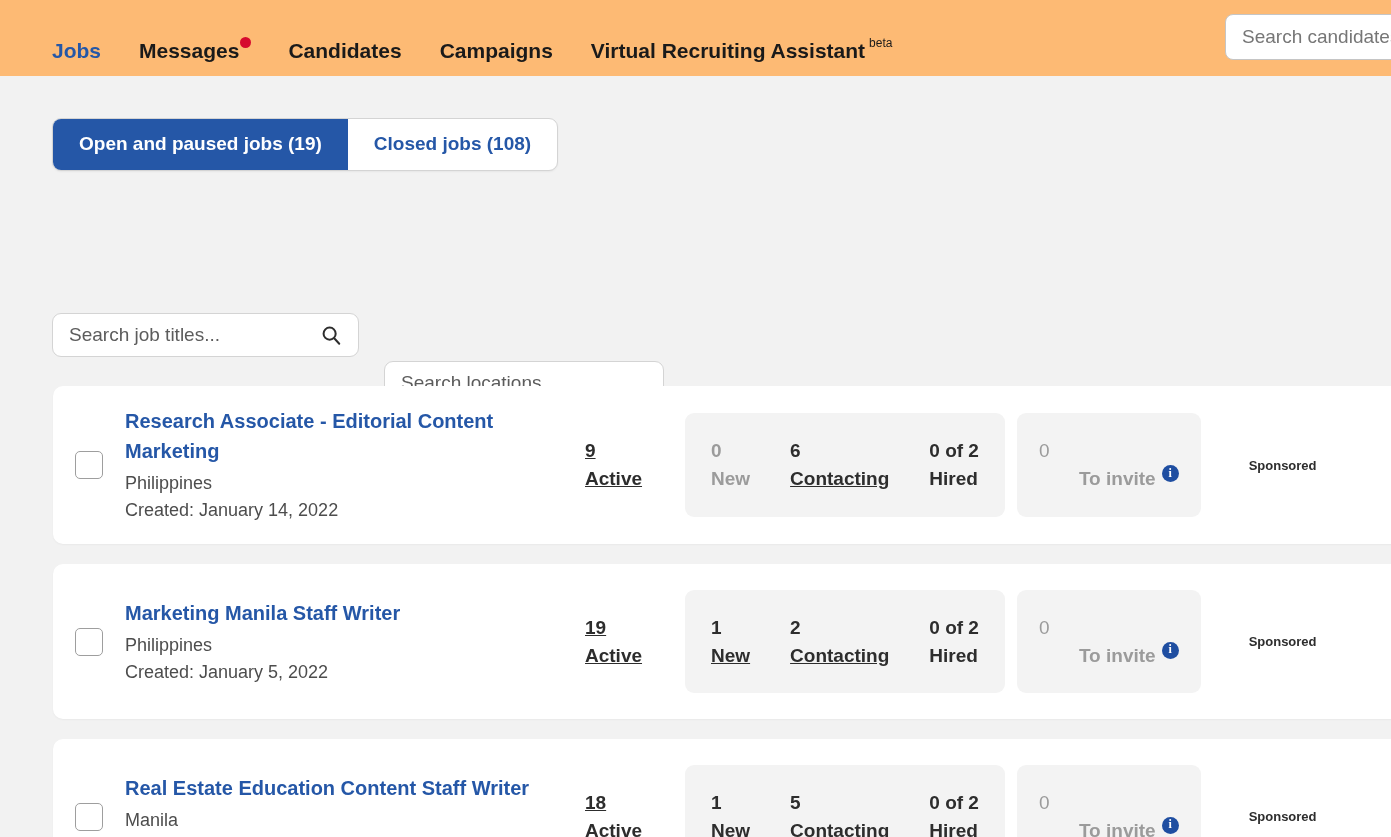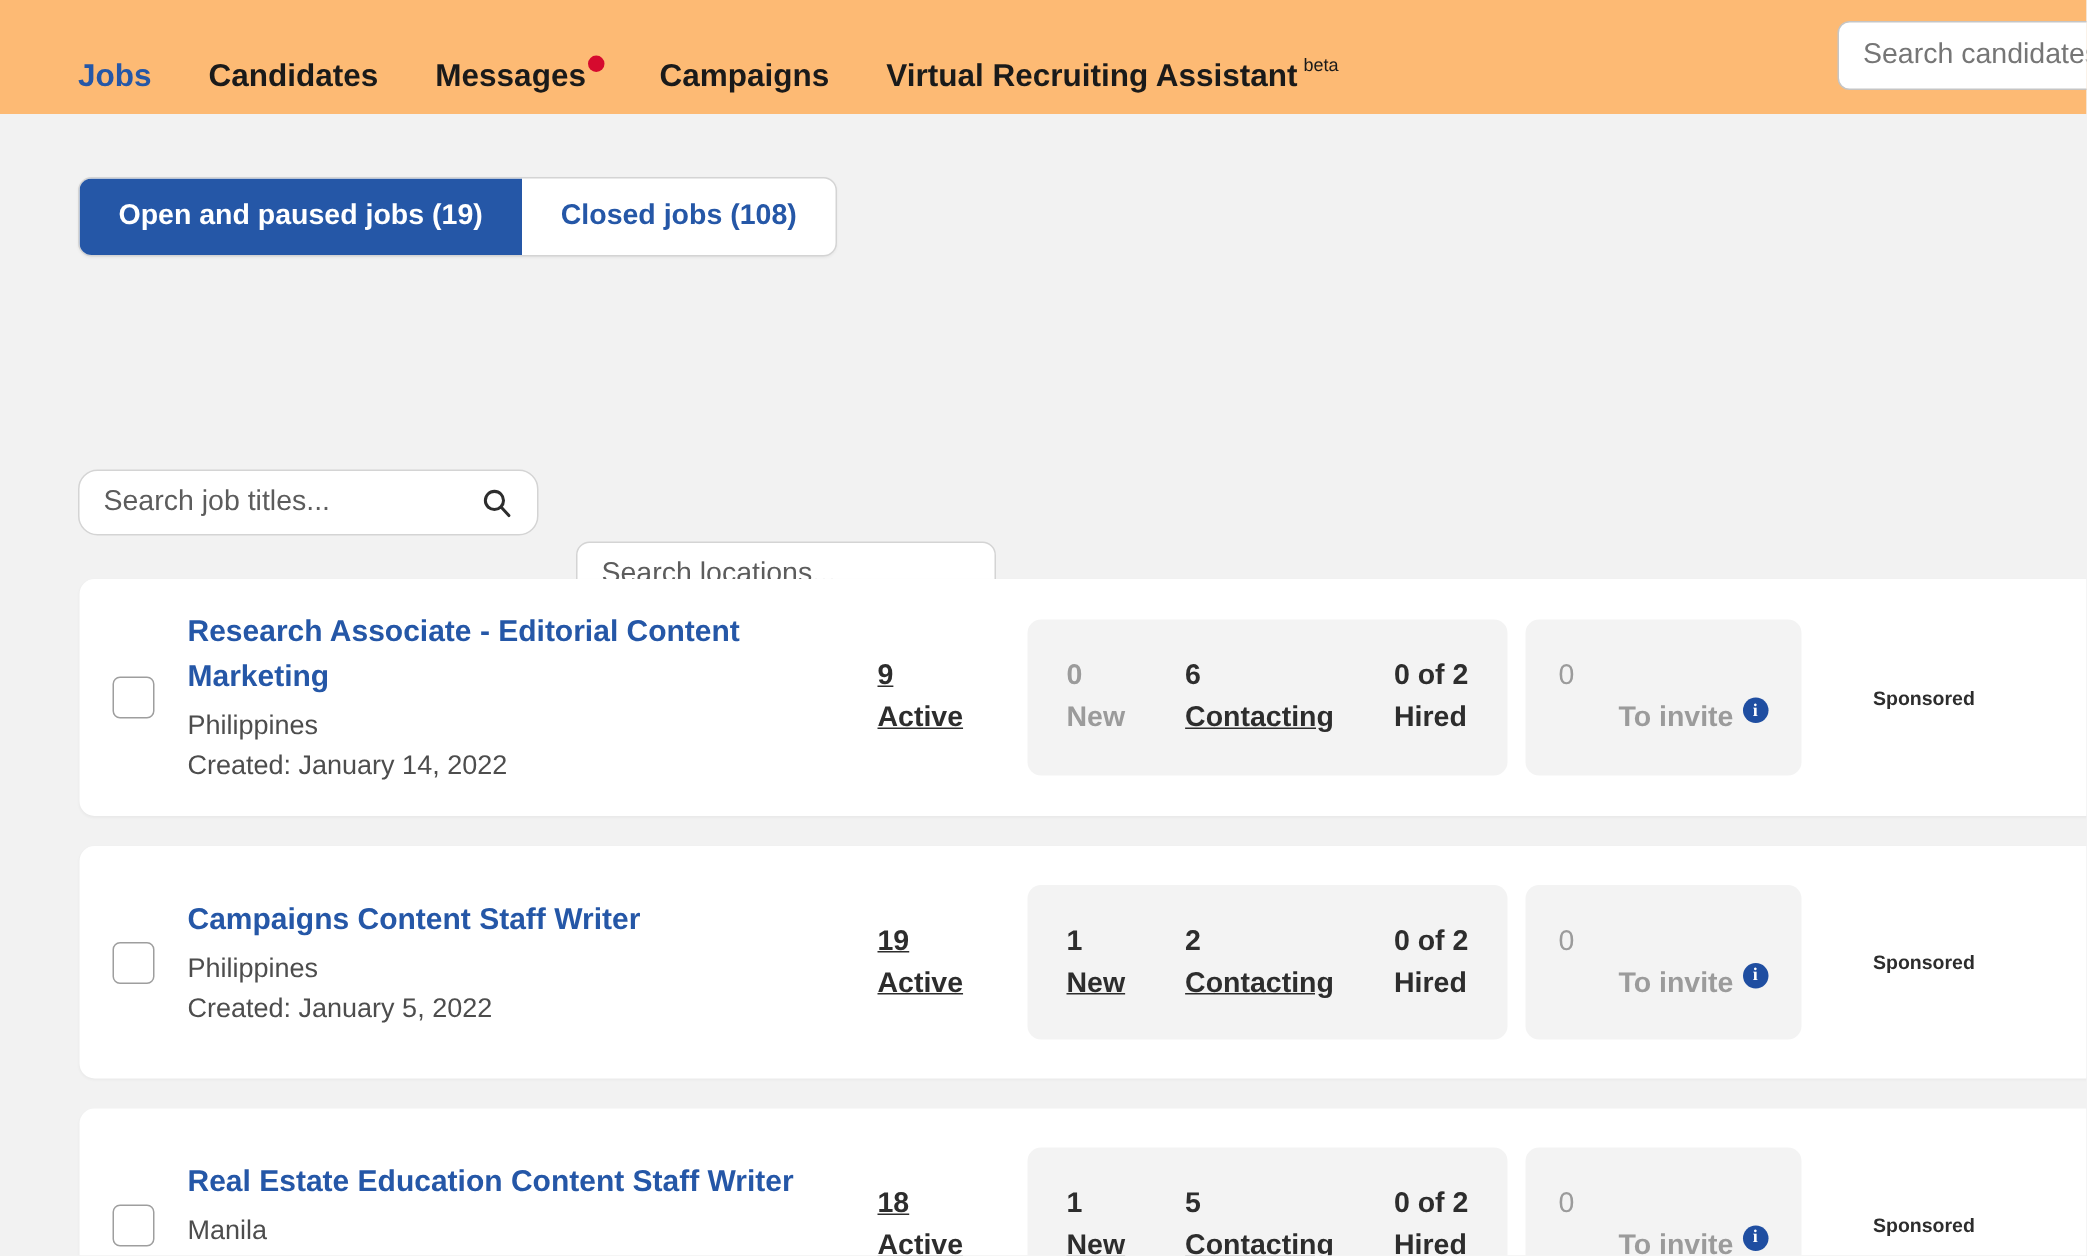--- a/index.html
+++ b/index.html
@@ -144,21 +144,21 @@
   }
   .field {
     position: relative;
     height: 44px;
     background: #ffffff;
     border: 1px solid #d4d4d4;
     border-radius: 9px;
     display: flex;
     align-items: center;
   }
-  .field.job { width: 307px; border-radius: 13px; }
+  .field.job { width: 307px; }
   .field.loc { width: 280px; margin-top: 48px; }
   .field input {
     border: none;
     outline: none;
     background: transparent;
     font-family: "Liberation Sans", sans-serif;
     font-size: 19px;
     color: #2d2d2d;
     width: 100%;
     padding: 0 16px;
@@ -323,26 +323,26 @@
 
 <div class="topnav">
   <div class="nav-items">
 
     <div class="nav-item active">
       <span>Jobs</span>
       <span class="underline"></span>
     </div>
 
     <div class="nav-item">
-      <span>Candidates</span>
-    </div>
-
-    <div class="nav-item">
       <span>Messages</span>
       <span class="nav-dot"></span>
+    </div>
+
+    <div class="nav-item">
+      <span>Candidates</span>
     </div>
 
     <div class="nav-item">
       <span>Campaigns</span>
     </div>
 
     <div class="nav-item">
       <span>Virtual Recruiting Assistant</span>
       <span class="nav-beta">beta</span>
     </div>
@@ -412,21 +412,21 @@
         </span>
       </div>
       <div class="sponsored">Sponsored</div>
     </div>
 
     <div class="job-card">
       <div class="cb-cell">
         <div class="checkbox"></div>
       </div>
       <div class="info-cell">
-        <div><span class="job-title">Campaigns Content Staff Writer</span></div>
+        <div><span class="job-title">Marketing Manila Staff Writer</span></div>
         <div class="job-loc">Philippines</div>
         <div class="job-created">Created: January 5, 2022</div>
       </div>
       <div class="active-cell">
         <span class="num">19</span>
         <span class="lbl">Active</span>
       </div>
       <div class="stats-box">
         <div class="stat">
           <span class="num">1</span>

